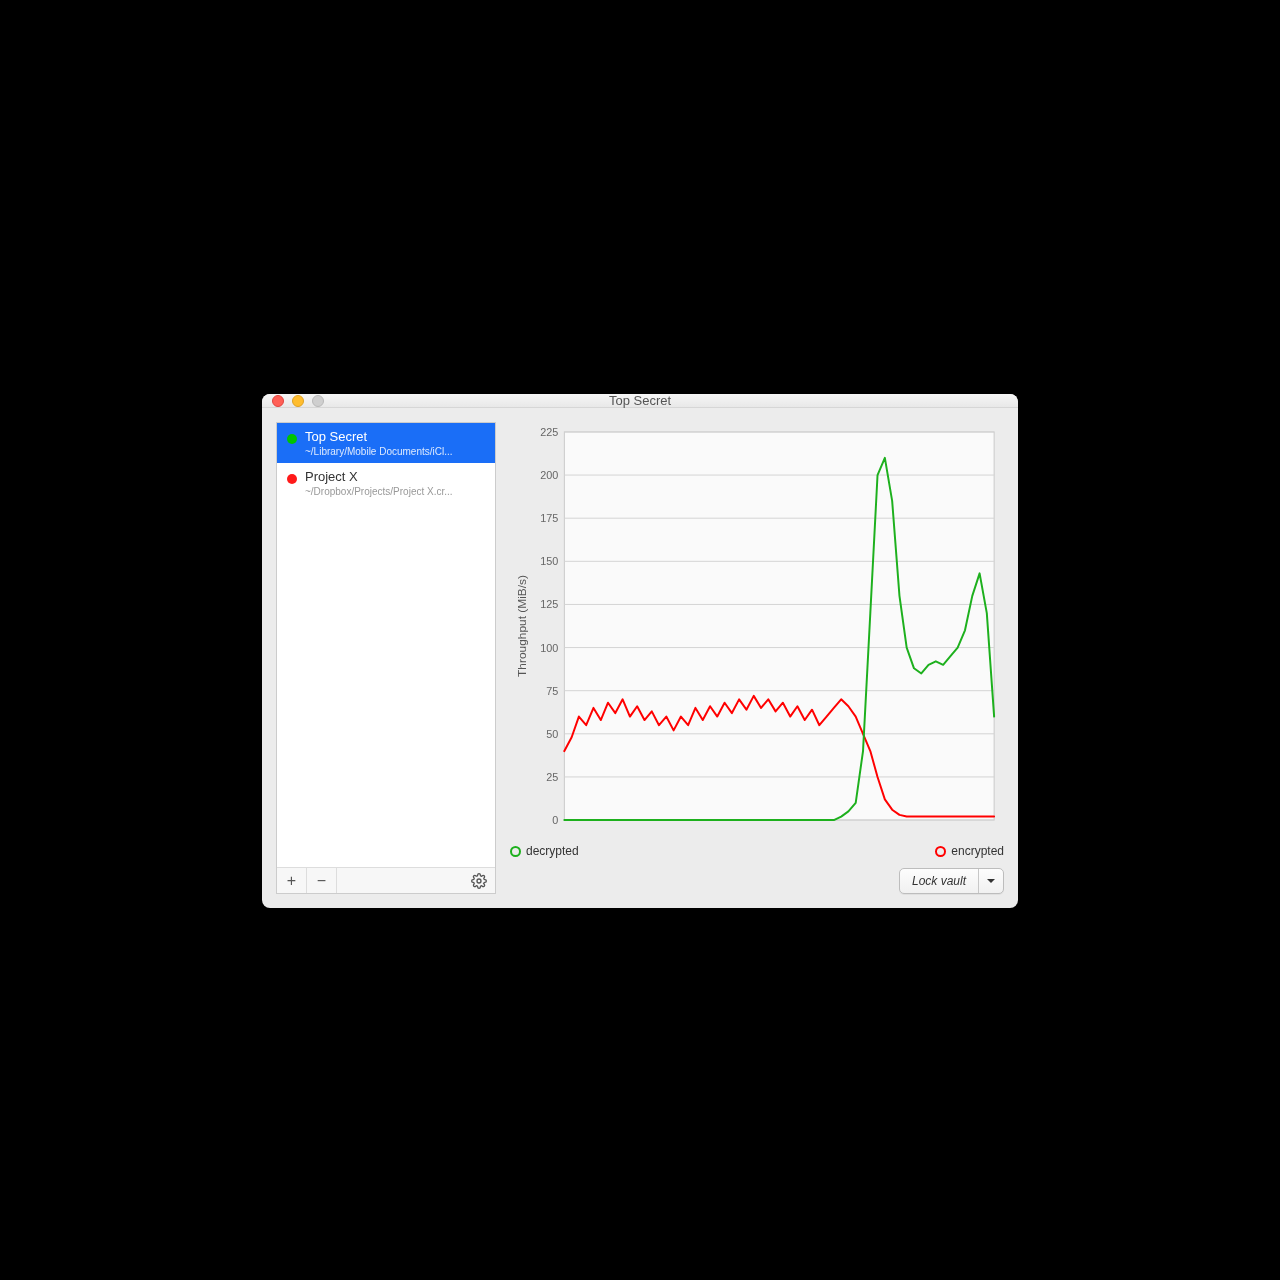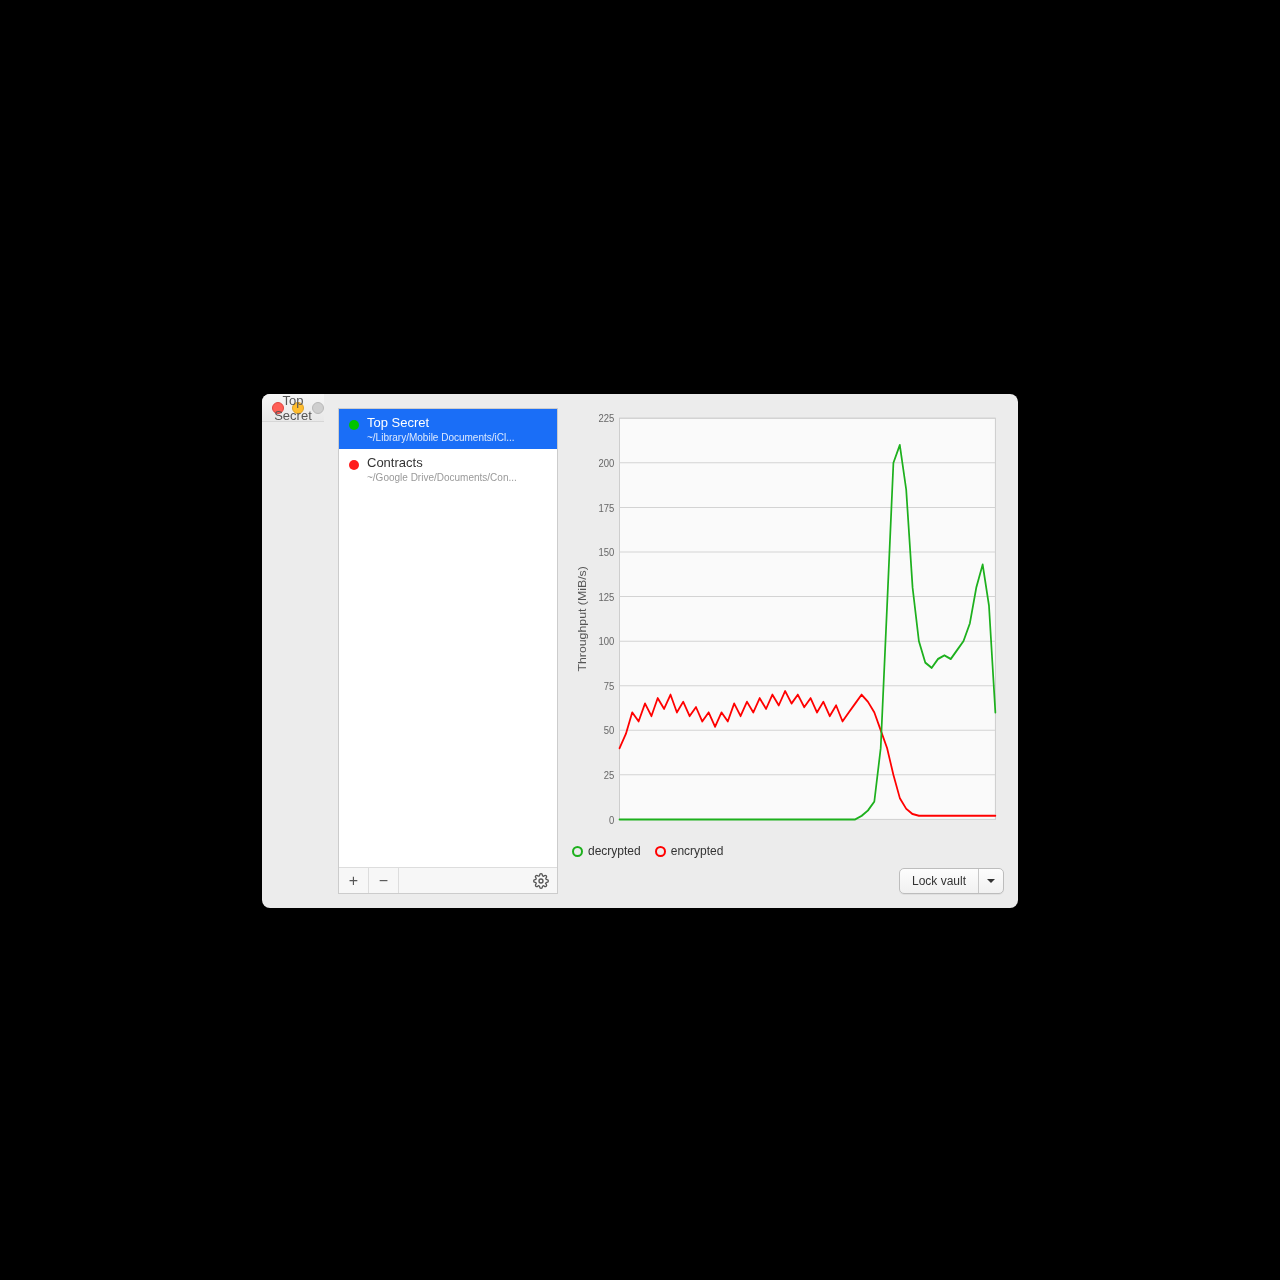--- a/index.html
+++ b/index.html
@@ -16,20 +16,21 @@
     position: absolute;
     left: 262px;
     top: 394px;
     width: 756px;
     height: 514px;
     background: #ececec;
     border-radius: 8px;
     box-shadow: 0 20px 60px rgba(0,0,0,0.5);
     overflow: hidden;
     display: flex;
+    flex-direction: column;
   }
   .titlebar {
     height: 28px;
     background: linear-gradient(#f6f6f6,#e8e8e8);
     border-bottom: 1px solid #d6d6d6;
     display: flex;
     align-items: center;
     position: relative;
   }
   .traffic {
@@ -119,21 +120,21 @@
   .chart-wrap {
     flex:1;
     position:relative;
     background:#ececec;
   }
   svg.chart { width:100%; height:100%; }
   .axis text { font-size:11px; fill:#666; }
   .grid line { stroke:#d3d3d3; stroke-width:1;}
   .ylabel { font-size:12px; fill:#555;}
   .legend {
-    display:flex; gap:14px; justify-content:flex-start;
+    display:flex; gap:14px; justify-content:space-between;
     padding: 4px 0 10px 0;
     font-size:12px;
   }
   .leg-item { display:flex; align-items:center; gap:5px;}
   .leg-ring {
     width:11px; height:11px; border-radius:50%;
     border:2.5px solid;
     display:inline-block;
   }
   .actions {
@@ -148,20 +149,21 @@
     background:linear-gradient(#fdfdfd,#f1f1f1);
     overflow:hidden;
     box-shadow: 0 1px 0 rgba(0,0,0,0.05);
   }
   .split-main {
     padding:8px 12px;
     display:flex; align-items:center;
     font-size:12px;
     cursor:pointer;
     border-right:1px solid #c7c7c7;
+    font-style:italic;
   }
   .split-arrow {
     width:24px;
     display:flex; align-items:center; justify-content:center;
     cursor:pointer;
   }
 </style>
 </head>
 <body>
 
@@ -182,22 +184,22 @@
           <div class="row selected">
             <div class="status-dot status-green"></div>
             <div class="row-text">
               <div class="row-title">Top Secret</div>
               <div class="row-path">~/Library/Mobile Documents/iCl...</div>
             </div>
           </div>
           <div class="row">
             <div class="status-dot status-red"></div>
             <div class="row-text">
-              <div class="row-title">Contracts</div>
-              <div class="row-path">~/Google Drive/Documents/Con...</div>
+              <div class="row-title">Project X</div>
+              <div class="row-path">~/Dropbox/Projects/Project X.cr...</div>
             </div>
           </div>
         </div>
       <div class="toolbar">
         <div class="tool-btn">+</div>
         <div class="tool-btn">−</div>
         <div class="tool-spacer"></div>
         <div class="tool-gear">
           <svg width="16" height="16" viewBox="0 0 24 24" fill="none" stroke="#555" stroke-width="2">
             <circle cx="12" cy="12" r="3"></circle>

